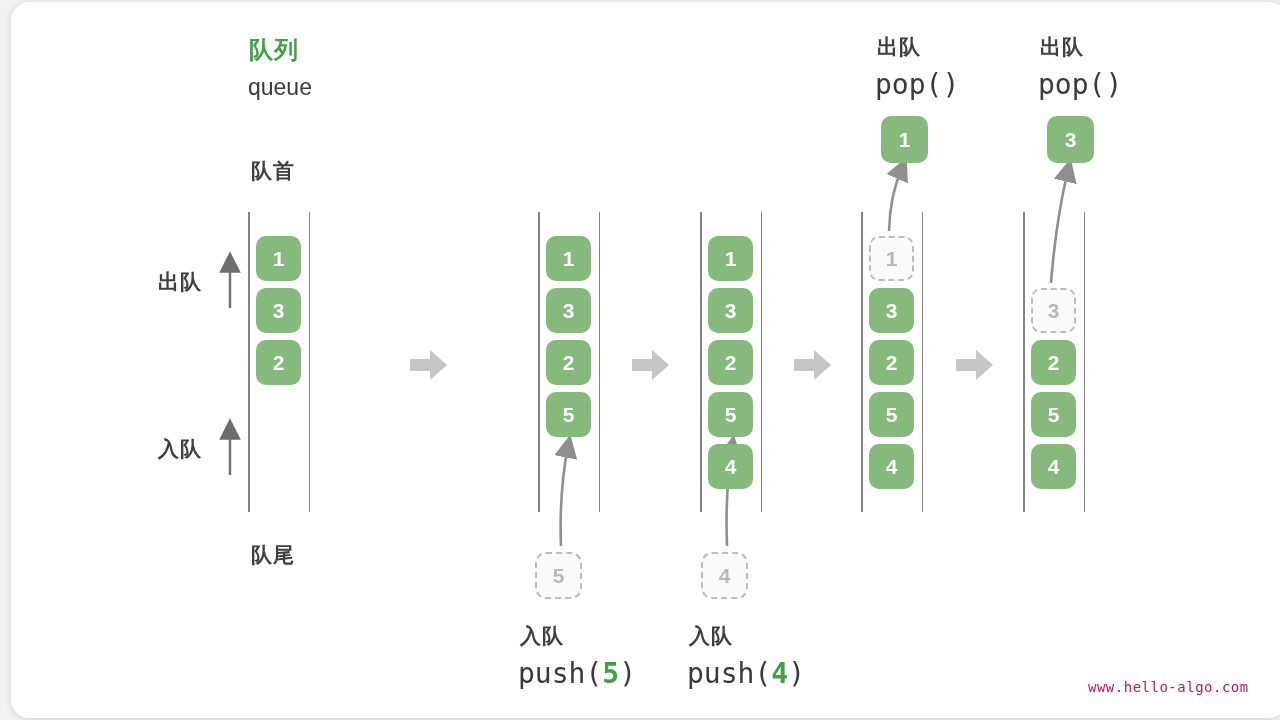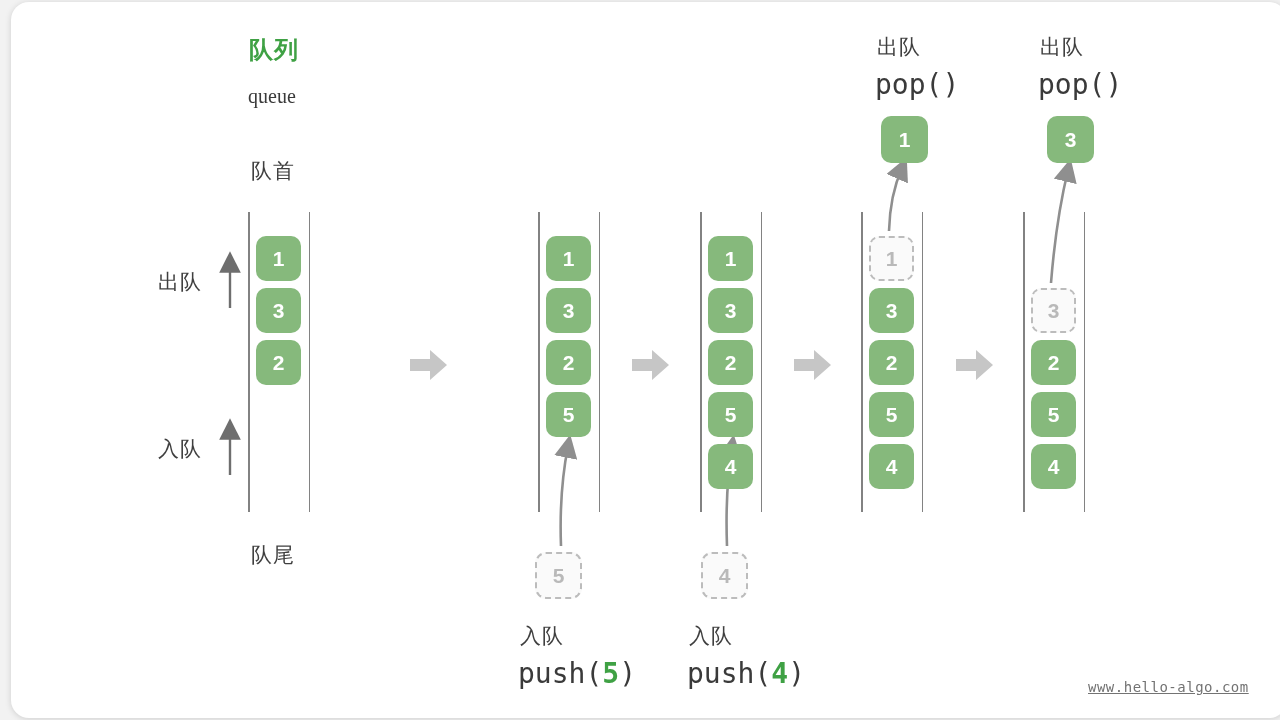--- a/index.html
+++ b/index.html
@@ -1,42 +1,42 @@
 <!DOCTYPE html>
 <html><head>
 <meta charset="utf-8">
 <style>
   html,body{margin:0;padding:0;width:1280px;height:720px;background:#f2f2f2;
     font-family:"Liberation Sans",sans-serif;}
   .canvas{position:absolute;left:11px;top:2px;width:1276px;height:716px;
     background:#ffffff;border-radius:18px;box-shadow:0 1px 6px rgba(0,0,0,.15);overflow:hidden;}
-  .zh-label{position:absolute;font-size:21px;font-weight:400;color:#3f3f3f;letter-spacing:1px;white-space:nowrap;}
+  .zh-label{position:absolute;font-size:21px;font-weight:700;color:#3f3f3f;letter-spacing:1px;white-space:nowrap;}
   .code{position:absolute;font-family:"DejaVu Sans Mono","Liberation Mono",monospace;
     font-size:28px;color:#3a3a3a;white-space:nowrap;}
   .code .accent{color:#3fa144;font-weight:700;}
   .title{position:absolute;font-size:24px;font-weight:700;color:#3fa144;letter-spacing:1px;}
-  .subtitle{position:absolute;font-family:Liberation Serif, serif;
-    font-size:20px;color:#3a3a3a;margin-top:11px;}
+  .subtitle{position:absolute;font-family:Liberation Sans, sans-serif;
+    font-size:23px;color:#3a3a3a;}
   .qcol{position:absolute;top:210px;width:62px;height:300px;}
   .rail{position:absolute;top:0;width:1.5px;height:300px;background:#828282;}
   .rail.left{left:0;}
   .rail.right{right:0;}
   .box{position:absolute;left:8px;width:45px;height:45px;border-radius:10px;
     background:#86b97c;color:#ffffff;font-size:21px;font-weight:700;
     display:flex;align-items:center;justify-content:center;box-sizing:border-box;}
   .p1{top:24px}.p2{top:76px}.p3{top:128px}.p4{top:180px}.p5{top:232px}
   .ghost{background:#fafafa;border:2px dashed #bcbcbc;color:#b9b9b9;}
   .stagebox{position:absolute;width:47px;height:47px;border-radius:11px;box-sizing:border-box;
     background:#fafafa;border:2px dashed #bcbcbc;color:#b9b9b9;font-size:21px;font-weight:700;
     display:flex;align-items:center;justify-content:center;}
   .popbox{position:absolute;width:47px;height:47px;border-radius:10px;
     background:#86b97c;color:#ffffff;font-size:21px;font-weight:700;
     display:flex;align-items:center;justify-content:center;}
   .watermark{position:absolute;font-family:"DejaVu Sans Mono","Liberation Mono",monospace;
-    font-size:14px;color:#737373;letter-spacing:.5px;text-decoration:underline;}
+    font-size:14px;color:#be185d;letter-spacing:.5px;}
   svg.overlay{position:absolute;left:0;top:0;width:1276px;height:716px;pointer-events:none;}
 </style>
 </head>
 <body>
 
 <div class="canvas">
 
   <svg class="overlay">
     <defs>
       <marker id="ah" markerWidth="9" markerHeight="9" refX="4.5" refY="4.5" orient="auto">

